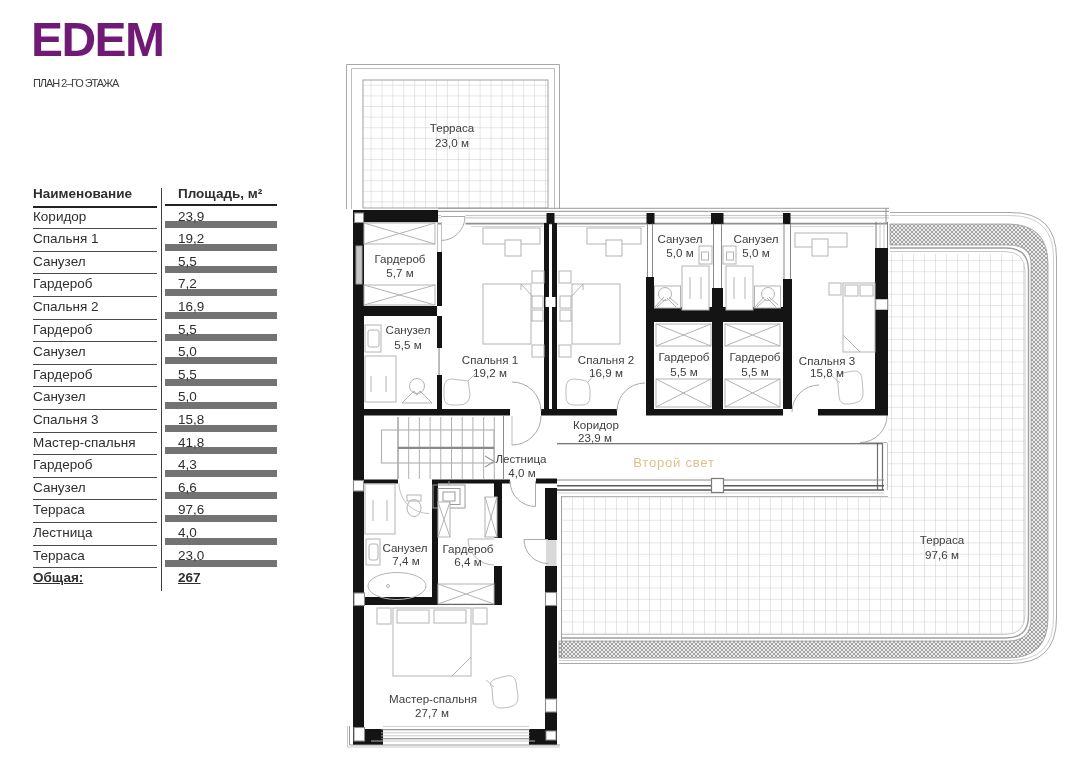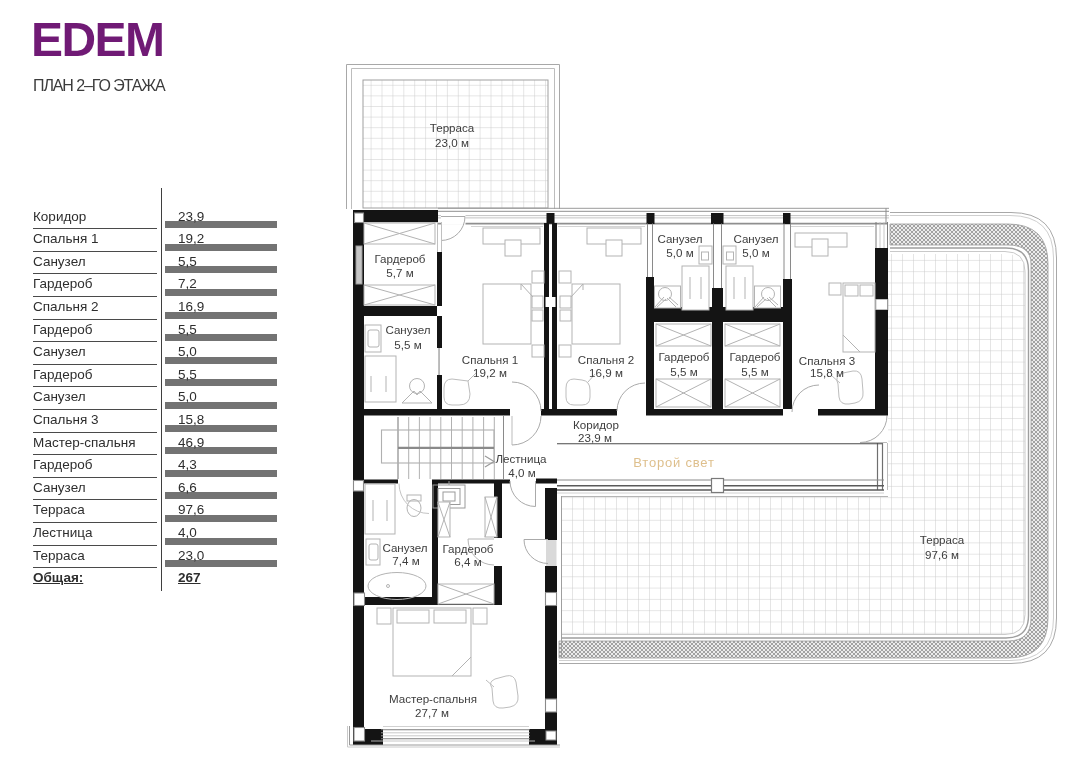--- a/index.html
+++ b/index.html
@@ -1,20 +1,20 @@
 <!DOCTYPE html>
 <html><head>
 <meta charset="utf-8">
 <style>
   html,body{margin:0;padding:0;background:#ffffff;}
   body{width:1072px;height:768px;position:relative;overflow:hidden;
        font-family:"Liberation Sans",sans-serif;}
   .logo{position:absolute;left:31px;top:12px;font-size:48px;font-weight:bold;
         color:#701a75;letter-spacing:-1.6px;}
-  .subtitle{position:absolute;left:33px;top:77px;font-size:16px;color:#3c3c3c;
+  .subtitle{position:absolute;left:33px;top:77px;font-size:11px;color:#3c3c3c;
         letter-spacing:-1.1px;font-weight:normal;}
   .tbl{position:absolute;left:33px;top:186px;width:245px;font-size:13.5px;color:#2e2e2e;}
   .row{position:absolute;left:0;height:22.6px;line-height:22.6px;white-space:nowrap;}
   .c1{position:absolute;left:0;width:124px;border-bottom:1px solid #4a4a4a;height:22.6px;}
   .c2{position:absolute;left:132px;width:112px;border-bottom:7px solid #737373;height:22.6px;padding-left:13px;box-sizing:border-box;}
   .hdr{font-weight:bold;}
   .nob{border-bottom:none;text-decoration:underline;}
   svg text{font-family:"Liberation Sans",sans-serif;}
   .rm{font-size:11.6px;fill:#3d3d3d;}
   .gold{font-size:13px;fill:#debf8c;letter-spacing:0.8px;}
@@ -23,20 +23,24 @@
 <body>
 
 <div class="logo">EDEM</div>
 
 <div class="subtitle">ПЛАН 2–ГО ЭТАЖА</div>
 
 <div class="tbl" id="table" style="top:183px;height:410px;">
 
   <div style="position:absolute;left:128px;top:5px;width:1px;height:403px;background:#3f3f3f;"></div>
 
+  <div class="row hdr" style="top:0px;width:245px;">
+      <div class="c1" style="border-bottom:2px solid #222;">Наименование</div>
+      <div class="c2" style="border-bottom:2px solid #222;">Площадь, м²</div>
+    </div>
   <div class="row" style="top:22.6px">
       <div class="c1">Коридор</div>
       <div class="c2">23,9</div>
     </div>
   <div class="row" style="top:45.2px">
       <div class="c1">Спальня 1</div>
       <div class="c2">19,2</div>
     </div>
   <div class="row" style="top:67.8px">
       <div class="c1">Санузел</div>
@@ -65,21 +69,21 @@
   <div class="row" style="top:203.4px">
       <div class="c1">Санузел</div>
       <div class="c2">5,0</div>
     </div>
   <div class="row" style="top:226px">
       <div class="c1">Спальня 3</div>
       <div class="c2">15,8</div>
     </div>
   <div class="row" style="top:248.6px">
       <div class="c1">Мастер-спальня</div>
-      <div class="c2">46,9</div>
+      <div class="c2">41,8</div>
     </div>
   <div class="row" style="top:271.2px">
       <div class="c1">Гардероб</div>
       <div class="c2">4,3</div>
     </div>
   <div class="row" style="top:293.8px">
       <div class="c1">Санузел</div>
       <div class="c2">6,6</div>
     </div>
   <div class="row" style="top:316.4px">

